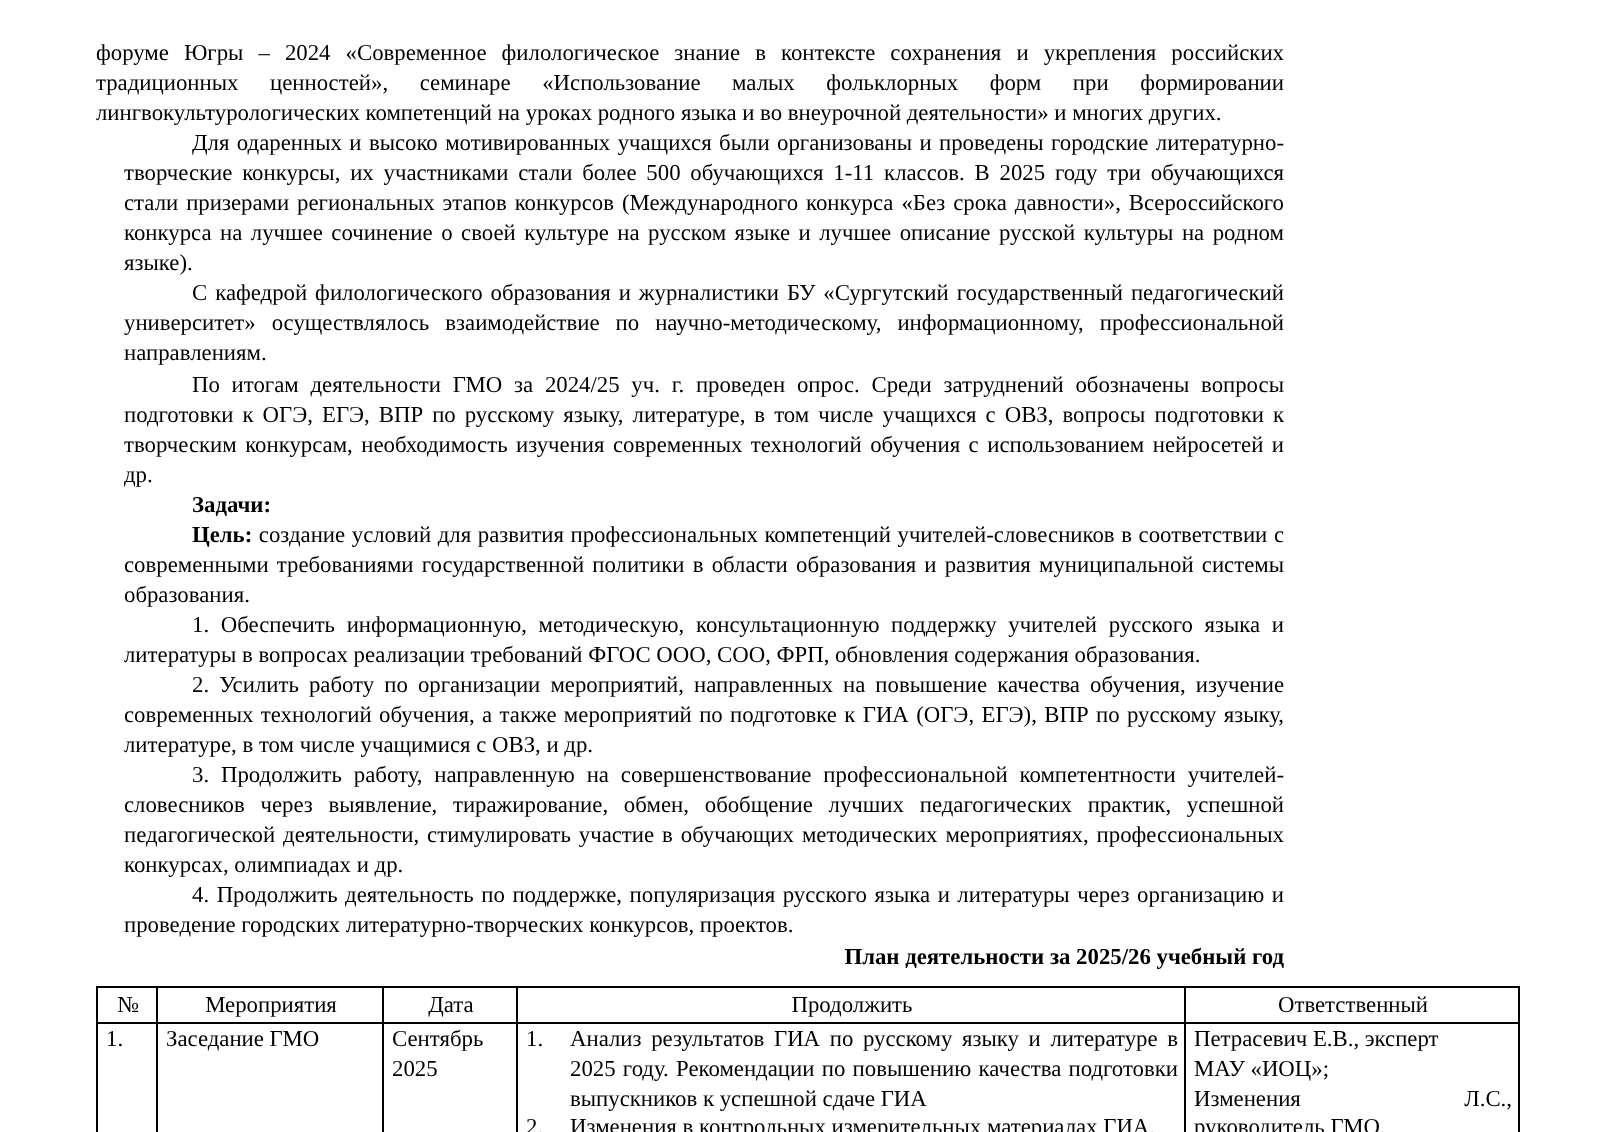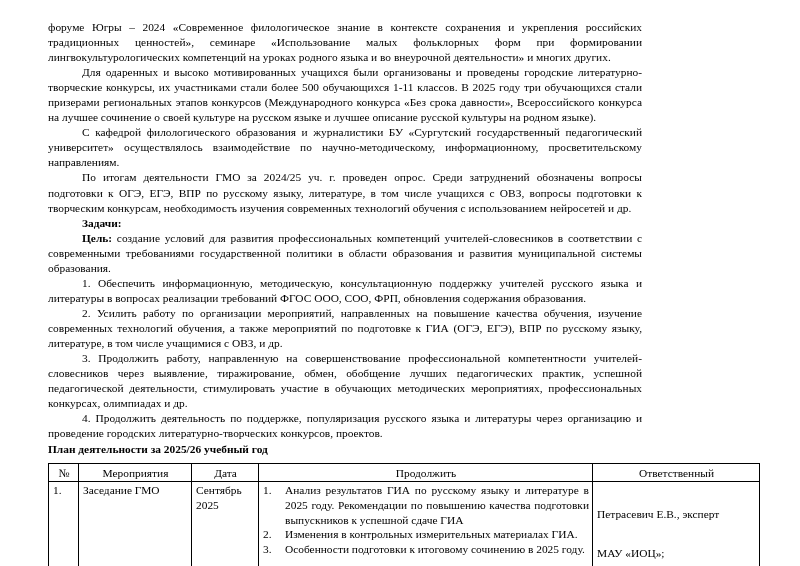--- a/index.html
+++ b/index.html
@@ -26,27 +26,28 @@
     margin: 0;
     font-size: 11.4px;
     line-height: 15.05px;
     text-align: justify;
     text-justify: inter-word;
     text-indent: 0;
     hyphens: none;
   }
   p.para.indent {
     text-indent: 34px;
+    margin-left: 14px;
   }
   .b { font-weight: bold; }
   .center-title {
     margin: 0;
     font-size: 11.4px;
     line-height: 15.05px;
-    text-align: left;
+    text-align: right;
     font-weight: bold;
     padding-top: 1px;
   }
   table.plan {
     border-collapse: collapse;
     width: 711px;
     margin-top: 6px;
     table-layout: fixed;
   }
   table.plan td, table.plan th {
@@ -83,37 +84,37 @@
     text-align: justify;
     text-indent: 0;
     padding-left: 22px;
     position: relative;
   }
   ol.cont-list li .mk {
     position: absolute;
     left: 0;
     top: 0;
   }
-  .resp-line { display: block; text-align: justify; margin-top: 24px; }
+  .resp-line { display: block; text-align: justify; }
   .resp-line.spread {
     display: flex;
     justify-content: space-between;
   }
   .tall-row td { height: 70px; }
 </style>
 </head>
 <body>
 
 <div class="page">
 
   <p class="para">форуме Югры – 2024 «Современное филологическое знание в контексте сохранения и укрепления российских традиционных ценностей», семинаре «Использование малых фольклорных форм при формировании лингвокультурологических компетенций на уроках родного языка и во внеурочной деятельности» и многих других.</p>
 
   <p class="para indent">Для одаренных и высоко мотивированных учащихся были организованы и проведены городские литературно-творческие конкурсы, их участниками стали более 500 обучающихся 1-11 классов. В 2025 году три обучающихся стали призерами региональных этапов конкурсов (Международного конкурса «Без срока давности», Всероссийского конкурса на лучшее сочинение о своей культуре на русском языке и лучшее описание русской культуры на родном языке).</p>
 
-  <p class="para indent">С кафедрой филологического образования и журналистики БУ «Сургутский государственный педагогический университет» осуществлялось взаимодействие по научно-методическому, информационному, просветительскому направлениям.</p>
+  <p class="para indent">С кафедрой филологического образования и журналистики БУ «Сургутский государственный педагогический университет» осуществлялось взаимодействие по научно-методическому, информационному, профессиональной направлениям.</p>
 
   <p class="para indent">По итогам деятельности ГМО за 2024/25 уч. г. проведен опрос. Среди затруднений обозначены вопросы подготовки к ОГЭ, ЕГЭ, ВПР по русскому языку, литературе, в том числе учащихся с ОВЗ, вопросы подготовки к творческим конкурсам, необходимость изучения современных технологий обучения с использованием нейросетей и др.</p>
 
 
   <p class="para indent"><span class="b">Задачи:</span></p>
 
   <p class="para indent"><span class="b">Цель:</span><span> создание условий для развития профессиональных компетенций учителей-словесников в соответствии с современными требованиями государственной политики в области образования и развития муниципальной системы образования.</span></p>
 
   <p class="para indent">1. Обеспечить информационную, методическую, консультационную поддержку учителей русского языка и литературы в вопросах реализации требований ФГОС ООО, СОО, ФРП, обновления содержания образования.</p>
 

